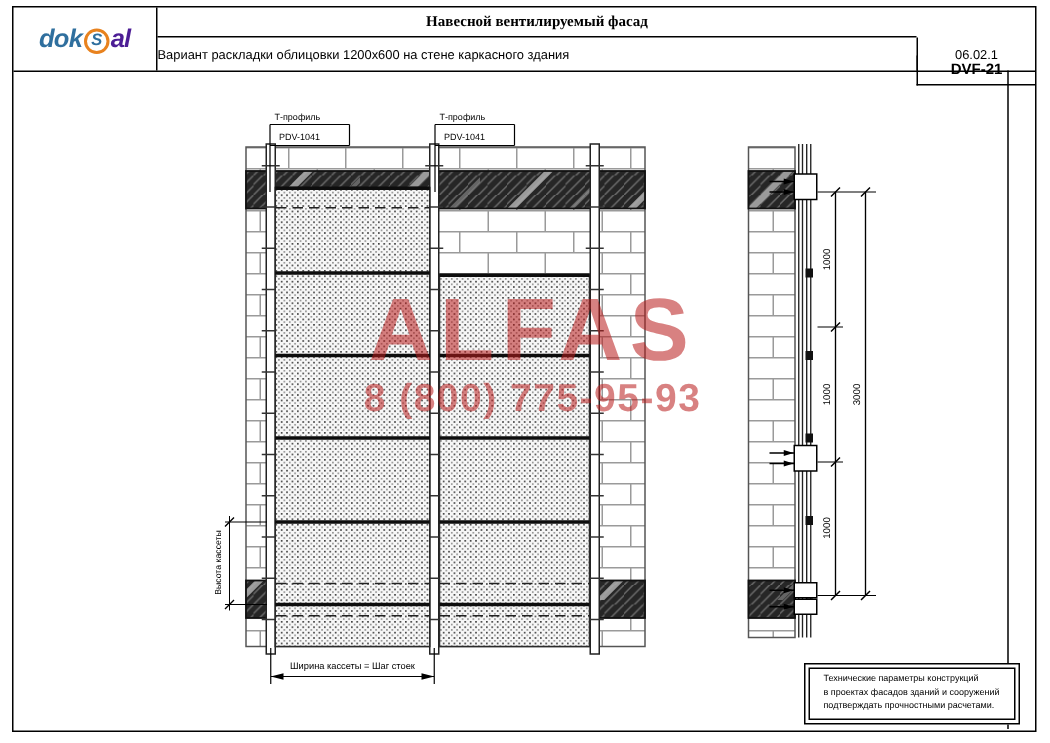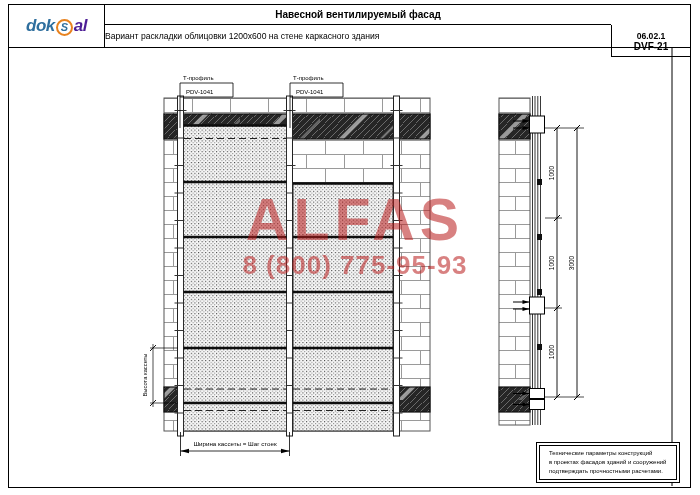--- a/index.html
+++ b/index.html
@@ -12,27 +12,27 @@
   .frame{
     position:absolute;left:8px;top:4px;width:681px;height:482px;
     border:1.5px solid #000;
   }
   
   .titleblock{position:absolute;left:9px;top:5px;width:681px;height:42px;border-bottom:1.5px solid #000;}
   .tb-cell{position:absolute;box-sizing:border-box;color:#000;}
   .tb-logo{left:0;top:0;width:96px;height:42px;border-right:1px solid #000;
            display:flex;align-items:center;justify-content:center;}
   .tb-title{left:96px;top:0;width:506px;height:20px;border-bottom:1px solid #000;
-            font-weight:bold;font-size:10px;line-height:20px;text-align:center;}
+            font-weight:bold;font-size:10px;line-height:20px;text-align:center;font-family:Liberation Serif, serif;}
   .tb-code{left:602px;top:0;width:79px;height:20px;border-left:1px solid #000;border-bottom:1px solid #000;
            font-weight:bold;font-size:10px;line-height:20px;text-align:center;margin-top:32px;}
   .tb-subtitle{left:96px;top:20px;width:506px;height:22px;
                font-size:8.6px;line-height:22px;}
   .tb-sheet{left:602px;top:20px;width:79px;height:22px;border-left:1px solid #000;
-            font-size:8.6px;line-height:22px;text-align:center;font-weight:bold;}
+            font-size:8.6px;line-height:22px;text-align:center;}
   
   .logo{display:flex;align-items:center;font-style:italic;font-weight:bold;font-size:17px;letter-spacing:-0.5px;}
   .lg-dok{color:#2f6f9e;}
   .lg-al{color:#4c1d95;}
   .lg-s{
     display:inline-flex;align-items:center;justify-content:center;
     width:13px;height:13px;margin:0 1px;
     border:2.5px solid #e8821e;border-radius:50%;
     color:#2f6f9e;font-size:11px;font-weight:bold;font-style:italic;line-height:1;
     transform:translateY(1px);

